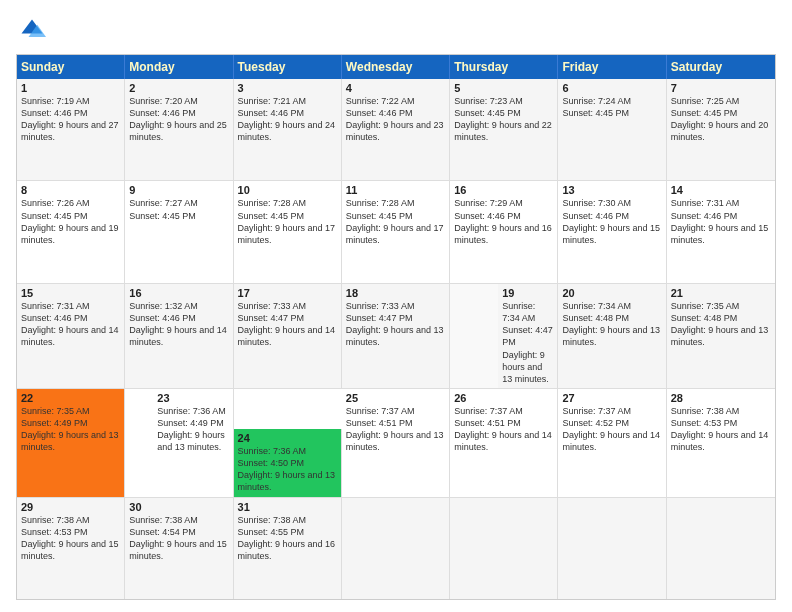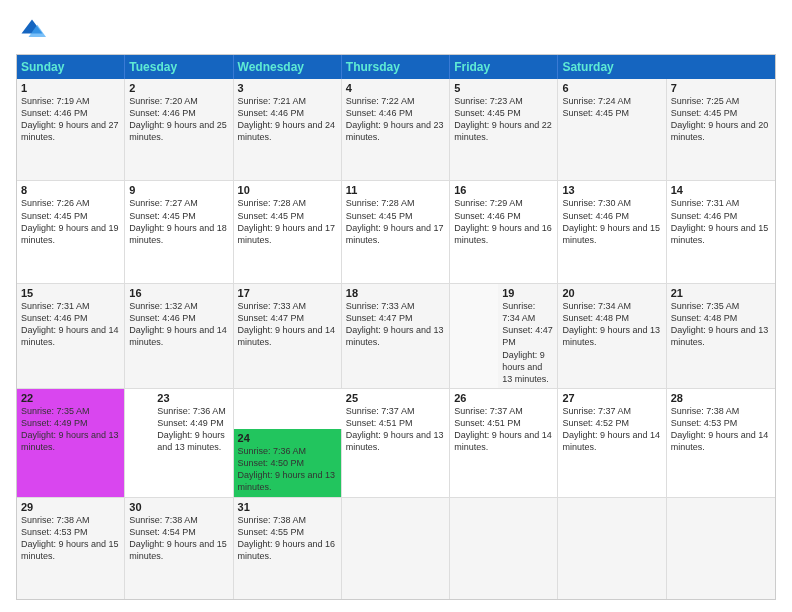--- a/index.html
+++ b/index.html
@@ -52,21 +52,21 @@
       display: flex;
       flex-direction: column;
       border: 1px solid #ccc;
     }
     .cal-header {
       display: grid;
       grid-template-columns: repeat(7, 1fr);
       background: #1565c0;
     }
     .cal-header-cell {
-      color: #5eead4;
+      color: #fef9c3;
       font-size: 12px;
       font-weight: bold;
       padding: 5px 4px;
       text-align: left;
       border-right: 1px solid #3a7bd5;
     }
     .cal-header-cell:last-child { border-right: none; }
     .cal-body {
       flex: 1;
       display: flex;
@@ -125,20 +125,21 @@
     </div>
     <div class="title-block">
       <div class="month-year"></div>
       <div class="location"></div>
     </div>
   </div>
 
   <div class="calendar">
     <div class="cal-header" id="cal-header">
         <div class="cal-header-cell">Sunday</div>
+        <div class="cal-header-cell">Monday</div>
         <div class="cal-header-cell">Tuesday</div>
         <div class="cal-header-cell">Wednesday</div>
         <div class="cal-header-cell">Thursday</div>
         <div class="cal-header-cell">Friday</div>
         <div class="cal-header-cell">Saturday</div>
       </div>
     <div class="cal-body" id="cal-body">
         <div class="cal-row" style="background: rgb(249, 249, 249);">
           <div class="cal-cell" style="background: rgb(245, 245, 245);">
         <span class="day-num">1</span>
@@ -193,22 +194,20 @@
         <span class="day-num">8</span>
         <span class="cell-line">Sunrise: 7:26 AM</span>
         <span class="cell-line">Sunset: 4:45 PM</span>
         <span class="cell-line">Daylight: 9 hours
  and 19 minutes.</span>
       </div>
           <div class="cal-cell" style="background: rgb(255, 255, 255);">
         <span class="day-num">9</span>
         <span class="cell-line">Sunrise: 7:27 AM</span>
         <span class="cell-line">Sunset: 4:45 PM</span>
-        <span class="cell-line">Daylight: 9 hours
- and 18 minutes.</span>
       </div>
           <div class="cal-cell" style="background: rgb(255, 255, 255);">
         <span class="day-num">10</span>
         <span class="cell-line">Sunrise: 7:28 AM</span>
         <span class="cell-line">Sunset: 4:45 PM</span>
         <span class="cell-line">Daylight: 9 hours
  and 17 minutes.</span>
       </div>
           <div class="cal-cell" style="background: rgb(255, 255, 255);">
         <span class="day-num">11</span>
@@ -284,21 +283,21 @@
       </div>
           <div class="cal-cell" style="background: rgb(245, 245, 245);">
         <span class="day-num">21</span>
         <span class="cell-line">Sunrise: 7:35 AM</span>
         <span class="cell-line">Sunset: 4:48 PM</span>
         <span class="cell-line">Daylight: 9 hours
  and 13 minutes.</span>
       </div>
         </div>
         <div class="cal-row" style="background: rgb(255, 255, 255);">
-          <div class="cal-cell" style="background: #d946ef;">
+          <div class="cal-cell" style="background: #f97316;">
         <span class="day-num">22</span>
         <span class="cell-line">Sunrise: 7:35 AM</span>
         <span class="cell-line">Sunset: 4:49 PM</span>
         <span class="cell-line">Daylight: 9 hours
  and 13 minutes.</span>
       </div>
           <div class="cal-cell" style="background: rgb(255, 255, 255); margin-left: 28px;">
         <span class="day-num">23</span>
         <span class="cell-line">Sunrise: 7:36 AM</span>
         <span class="cell-line">Sunset: 4:49 PM</span>

